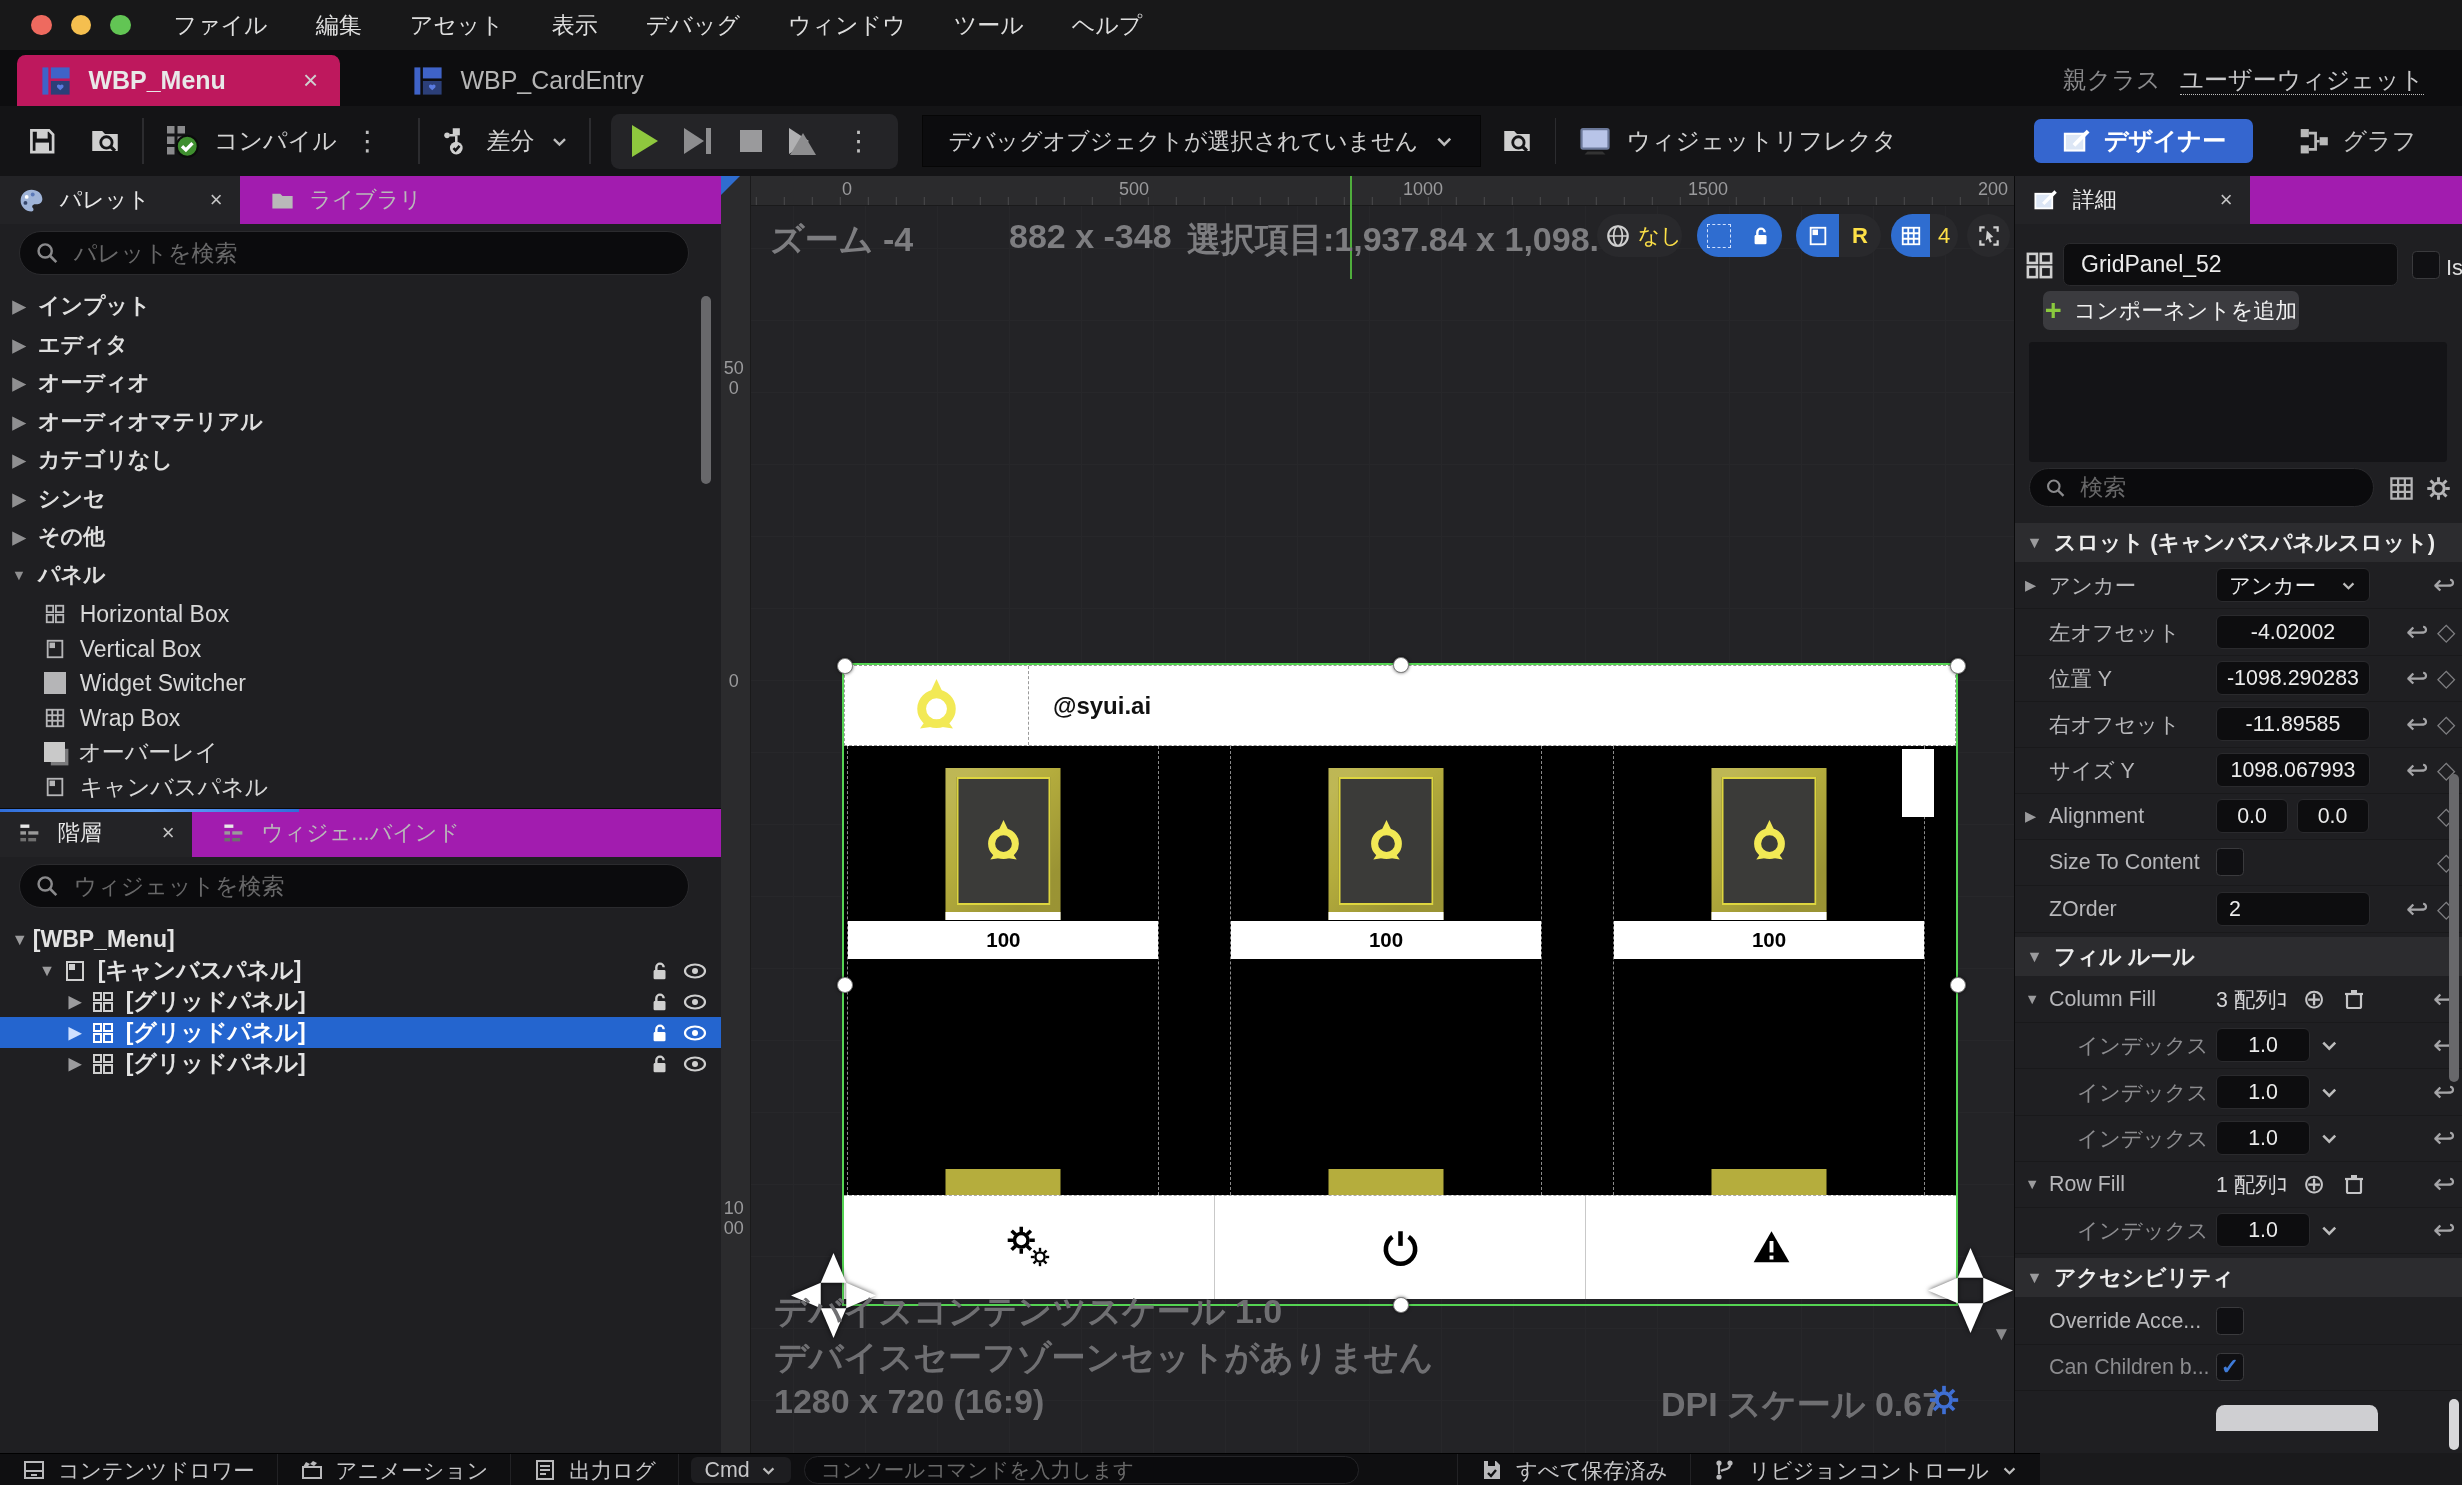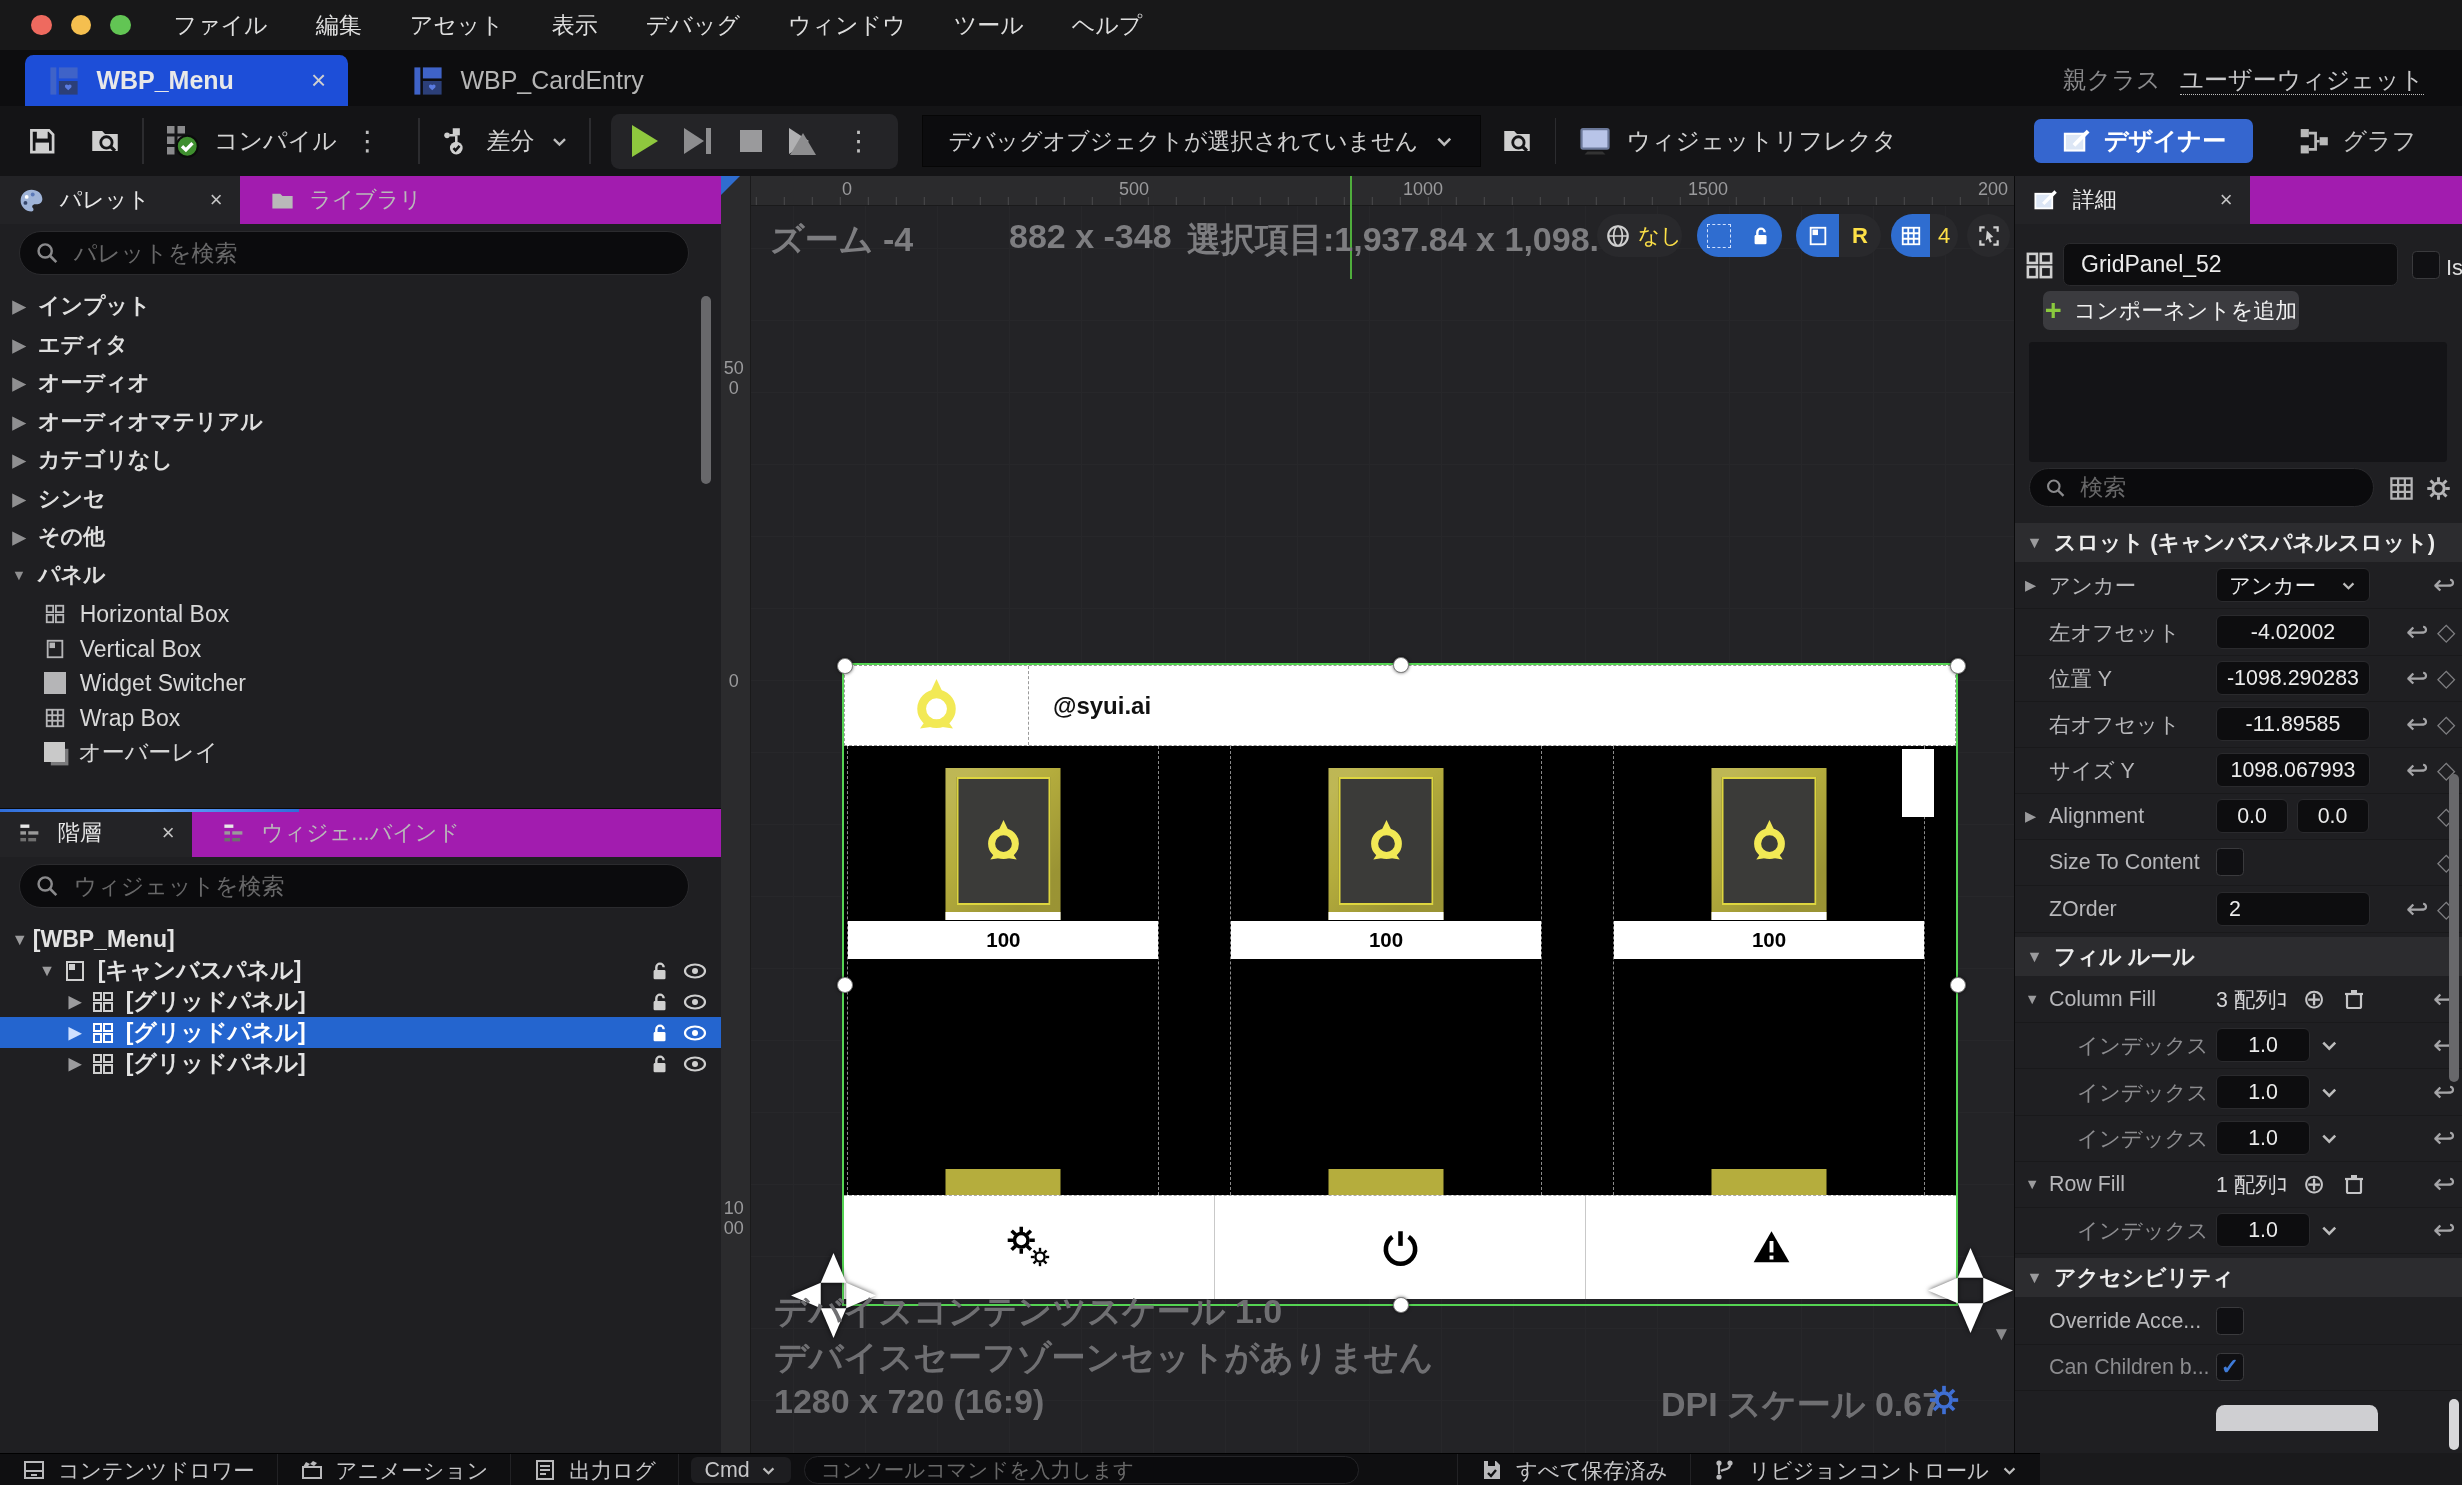--- a/index.html
+++ b/index.html
@@ -10,21 +10,21 @@
   svg{display:block;}
 
   
   .menubar{left:0;top:0;width:2462px;height:50px;background:#181819;display:flex;align-items:center;}
   .tl{width:20.5px;height:20.5px;border-radius:50%;margin-right:19px;}
   .menu-item{font-size:23px;color:#dedede;margin-right:48px;}
 
   
   .tabbar{left:0;top:50px;width:2462px;height:56px;background:#0d0d0f;}
   .tab{position:absolute;top:5.1px;height:51px;display:flex;align-items:center;border-radius:8.5px 8.5px 0 0;padding:0 22px;}
-  .tab.active{background:#1d4ed8;margin-left:8px;}
+  .tab.active{background:#be185d;}
   .tab-label{font-size:25px;font-weight:bold;color:#e8e8e8;margin-left:15.4px;}
   .tab.inactive .tab-label{color:#b5b5b5;font-weight:normal;}
   .tab-close{margin-left:77px;color:#cfcfcf;font-size:26px;}
   .wbp-icon{width:34px;height:34px;position:relative;}
   .parentclass{position:absolute;top:13.7px;right:38px;font-size:24px;}
   .parentclass .pl{color:#8a8a8c;margin-right:19px;}
   .parentclass .pv{color:#c9c9cb;border-bottom:1.7px dotted #bdbdbd;padding-bottom:1.7px;}
 
   
   .toolbar{left:0;top:106px;width:2462px;height:70px;background:#141416;border-bottom:0.9px solid #060607;display:flex;align-items:center;}
@@ -487,20 +487,26 @@
       <div class="pitem" style="top:525px">
           <svg class="ic" width="22" height="22" viewBox="0 0 26 26">
             <use href="#i-grid9"></use>
           </svg>
           <span>Wrap Box</span>
         </div>
       <div class="pitem" style="top:559px">
           <span class="ic" style="width:20.5px;height:20.5px;background:#c9c9c9;box-shadow:5.1px 5.1px 0 -1.7px #7a7a7c"></span>
           <span>オーバーレイ</span>
         </div>
+      <div class="pitem" style="top:594px">
+          <svg class="ic" width="22" height="22" viewBox="0 0 26 26">
+            <use href="#i-canvaspanel"></use>
+          </svg>
+          <span>キャンバスパネル</span>
+        </div>
       <div class="vscroll" style="left:701px;top:120px;height:188px;"></div>
     </div>
 
     <div class="abs" style="left:0;top:632px;width:721px;height:646px;border-top:1.7px solid #0a0a0b;">
       <div class="ptabbar" style="top:0;">
         <div class="ptab active" style="position:relative">
           <div class="bluetop"></div>
           <svg width="27" height="27" style="margin-right:13.7px" viewBox="0 0 32 32">
               <use href="#i-list"></use>
             </svg>

